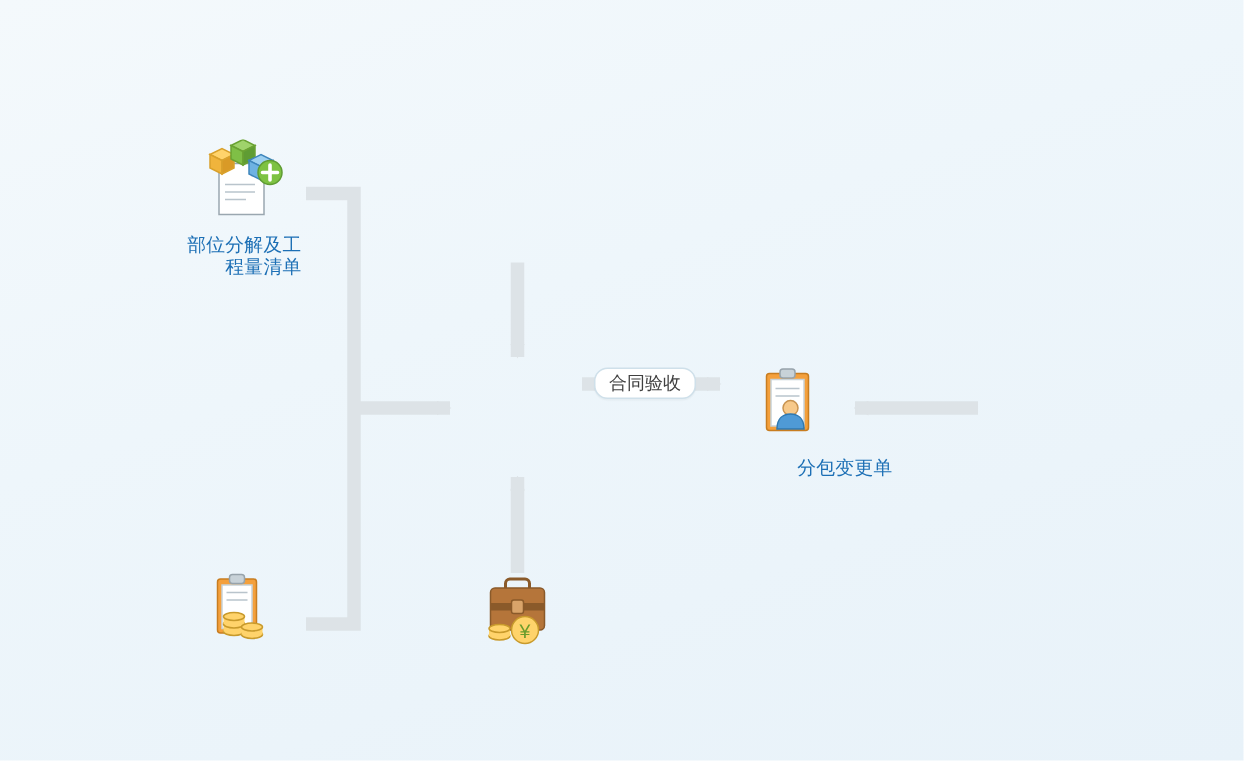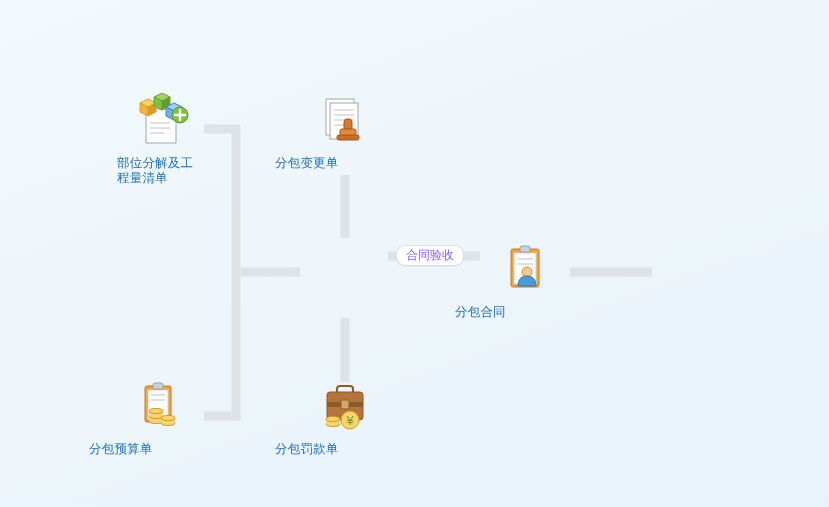--- a/index.html
+++ b/index.html
@@ -14,21 +14,21 @@
     overflow: hidden;
   }
   #canvas {
     position: relative;
     width: 829px;
     height: 507px;
   }
   .node {
     position: absolute;
     width: 140px;
-    text-align: left;
+    text-align: right;
   }
   .node .icon {
     height: 58px;
     display: flex;
     align-items: center;
     justify-content: center;
   }
   .node .label {
     margin-top: 6px;
     font-size: 12.5px;
@@ -43,21 +43,21 @@
     position: absolute;
     left: 0;
     top: 0;
   }
   .edge-label {
     position: absolute;
     background: #ffffff;
     border: 1px solid #cfe0ea;
     border-radius: 9px;
     font-size: 12px;
-    color: #8b5cf6;
+    color: #404040;
     padding: 2px 9px;
     line-height: 15px;
     box-shadow: 0 1px 1px rgba(0,0,0,0.04);
   }
 </style>
 </head>
 <body>
 
 <div id="canvas">
 
@@ -123,62 +123,39 @@
             <path d="M54,14 v9 l-8,4 v-9 z" fill="#3f86bc" stroke="#3f86bc" stroke-width="1"></path>
           </g>
           <circle cx="52" cy="22" r="8" fill="#7dc242" stroke="#5f9c33" stroke-width="1"></circle>
           <path d="M52,17 v10 M47,22 h10" stroke="#ffffff" stroke-width="2.4" stroke-linecap="round"></path>
         </g>
       </svg>
     </div>
     <div class="label wrap">部位分解及工程量清单</div>
   </div>
 
-  <div class="node" style="left:275px; top:92px;">
-    <div class="icon">
-      <svg width="58" height="56" viewBox="0 0 58 56">
-        <g>
-          <rect x="10" y="6" width="28" height="36" fill="#ffffff" stroke="#9aa7b0" stroke-width="1"></rect>
-          <rect x="14" y="10" width="28" height="36" fill="#ffffff" stroke="#9aa7b0" stroke-width="1"></rect>
-          <g stroke="#b9c4cc" stroke-width="1">
-            <line x1="18" y1="17" x2="38" y2="17"></line>
-            <line x1="18" y1="22" x2="38" y2="22"></line>
-            <line x1="18" y1="27" x2="38" y2="27"></line>
-            <line x1="18" y1="32" x2="32" y2="32"></line>
-          </g>
-
-          <g>
-            <rect x="28" y="26" width="8" height="12" rx="3" fill="#d7792c" stroke="#a8551a" stroke-width="1"></rect>
-            <rect x="24" y="36" width="16" height="7" rx="2" fill="#e08a3c" stroke="#a8551a" stroke-width="1"></rect>
-            <rect x="21" y="42" width="22" height="5" rx="2" fill="#c96f24" stroke="#a8551a" stroke-width="1"></rect>
-          </g>
-        </g>
-      </svg>
-    </div>
-    <div class="label">分包变更单</div>
-  </div>
 
 
   <div class="node" style="left:455px; top:241px;">
     <div class="icon">
       <svg width="56" height="52" viewBox="0 0 56 52">
         <g>
           <rect x="14" y="5" width="28" height="38" rx="2" fill="#f4a03c" stroke="#c87d20" stroke-width="1"></rect>
           <rect x="17" y="9" width="22" height="31" fill="#ffffff" stroke="#c8d2d8" stroke-width="1"></rect>
           <rect x="23" y="2" width="10" height="6" rx="2" fill="#c8d2d8" stroke="#97a3ab" stroke-width="1"></rect>
           <g stroke="#b9c4cc" stroke-width="1">
             <line x1="20" y1="15" x2="36" y2="15"></line>
             <line x1="20" y1="20" x2="36" y2="20"></line>
           </g>
           <circle cx="30" cy="28" r="5" fill="#f7c98a" stroke="#c89350" stroke-width="1"></circle>
           <path d="M21,42 c0,-7 4,-10 9,-10 c5,0 9,3 9,10 z" fill="#4f9ad6" stroke="#2f78b0" stroke-width="1"></path>
         </g>
       </svg>
     </div>
-    <div class="label">分包合同</div>
+    <div class="label">分包变更单</div>
   </div>
 
 
   <div class="node" style="left:89px; top:378px;">
     <div class="icon">
       <svg width="56" height="52" viewBox="0 0 56 52">
         <g>
           <rect x="14" y="5" width="26" height="36" rx="2" fill="#f4a03c" stroke="#c87d20" stroke-width="1"></rect>
           <rect x="17" y="9" width="20" height="29" fill="#ffffff" stroke="#c8d2d8" stroke-width="1"></rect>
           <rect x="22" y="2" width="10" height="6" rx="2" fill="#c8d2d8" stroke="#97a3ab" stroke-width="1"></rect>
@@ -193,21 +170,20 @@
             <ellipse cx="25" cy="35" rx="7" ry="2.6"></ellipse>
             <rect x="18" y="30" width="14" height="5" fill="#ffd36b" stroke="none"></rect>
             <ellipse cx="25" cy="30" rx="7" ry="2.6"></ellipse>
             <ellipse cx="37" cy="42" rx="7" ry="2.6"></ellipse>
             <rect x="30" y="37" width="14" height="5" fill="#ffd36b" stroke="none"></rect>
             <ellipse cx="37" cy="37" rx="7" ry="2.6"></ellipse>
           </g>
         </g>
       </svg>
     </div>
-    <div class="label">分包预算单</div>
   </div>
 
   <div class="node" style="left:275px; top:378px;">
     <div class="icon">
       <svg width="56" height="50" viewBox="0 0 56 50">
         <g>
           <path d="M20,10 v-3 a3,3 0 0 1 3,-3 h10 a3,3 0 0 1 3,3 v3" fill="none" stroke="#8a5a2a" stroke-width="2"></path>
           <rect x="10" y="10" width="36" height="28" rx="3" fill="#b5753a" stroke="#8a5a2a" stroke-width="1"></rect>
           <rect x="10" y="20" width="36" height="5" fill="#8a5a2a"></rect>
           <rect x="24" y="18" width="8" height="9" rx="1.5" fill="#d9a46a" stroke="#8a5a2a" stroke-width="1"></rect>
@@ -215,16 +191,15 @@
           <g stroke="#c89a2c" stroke-width="1" fill="#ffd36b">
             <ellipse cx="16" cy="42" rx="7" ry="2.6"></ellipse>
             <rect x="9" y="37" width="14" height="5" fill="#ffd36b" stroke="none"></rect>
             <ellipse cx="16" cy="37" rx="7" ry="2.6"></ellipse>
           </g>
           <circle cx="33" cy="38" r="9" fill="#ffd36b" stroke="#c89a2c" stroke-width="1"></circle>
           <text x="33" y="43" text-anchor="middle" font-size="13" fill="#6a9c2c" font-family="'Liberation Sans', sans-serif">¥</text>
         </g>
       </svg>
     </div>
-    <div class="label">分包罚款单</div>
   </div>
 
 </div>
 
 </body></html>

